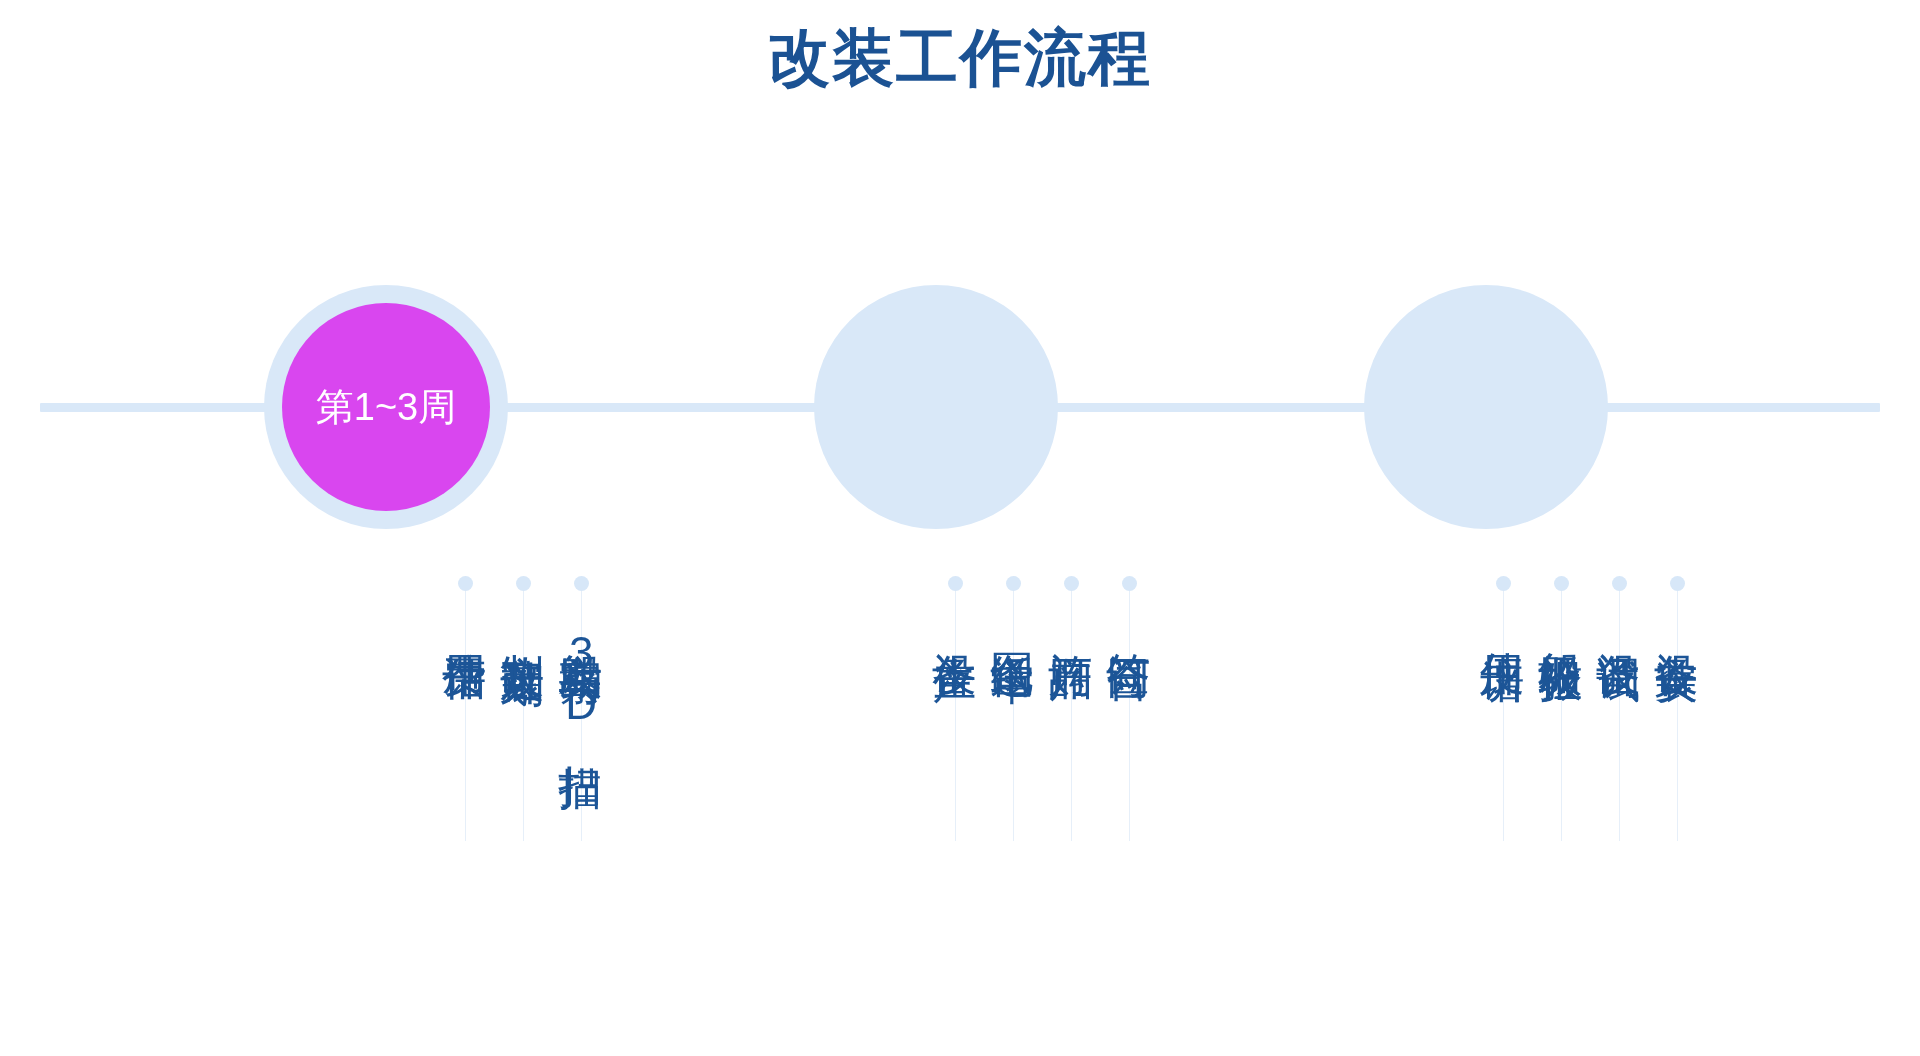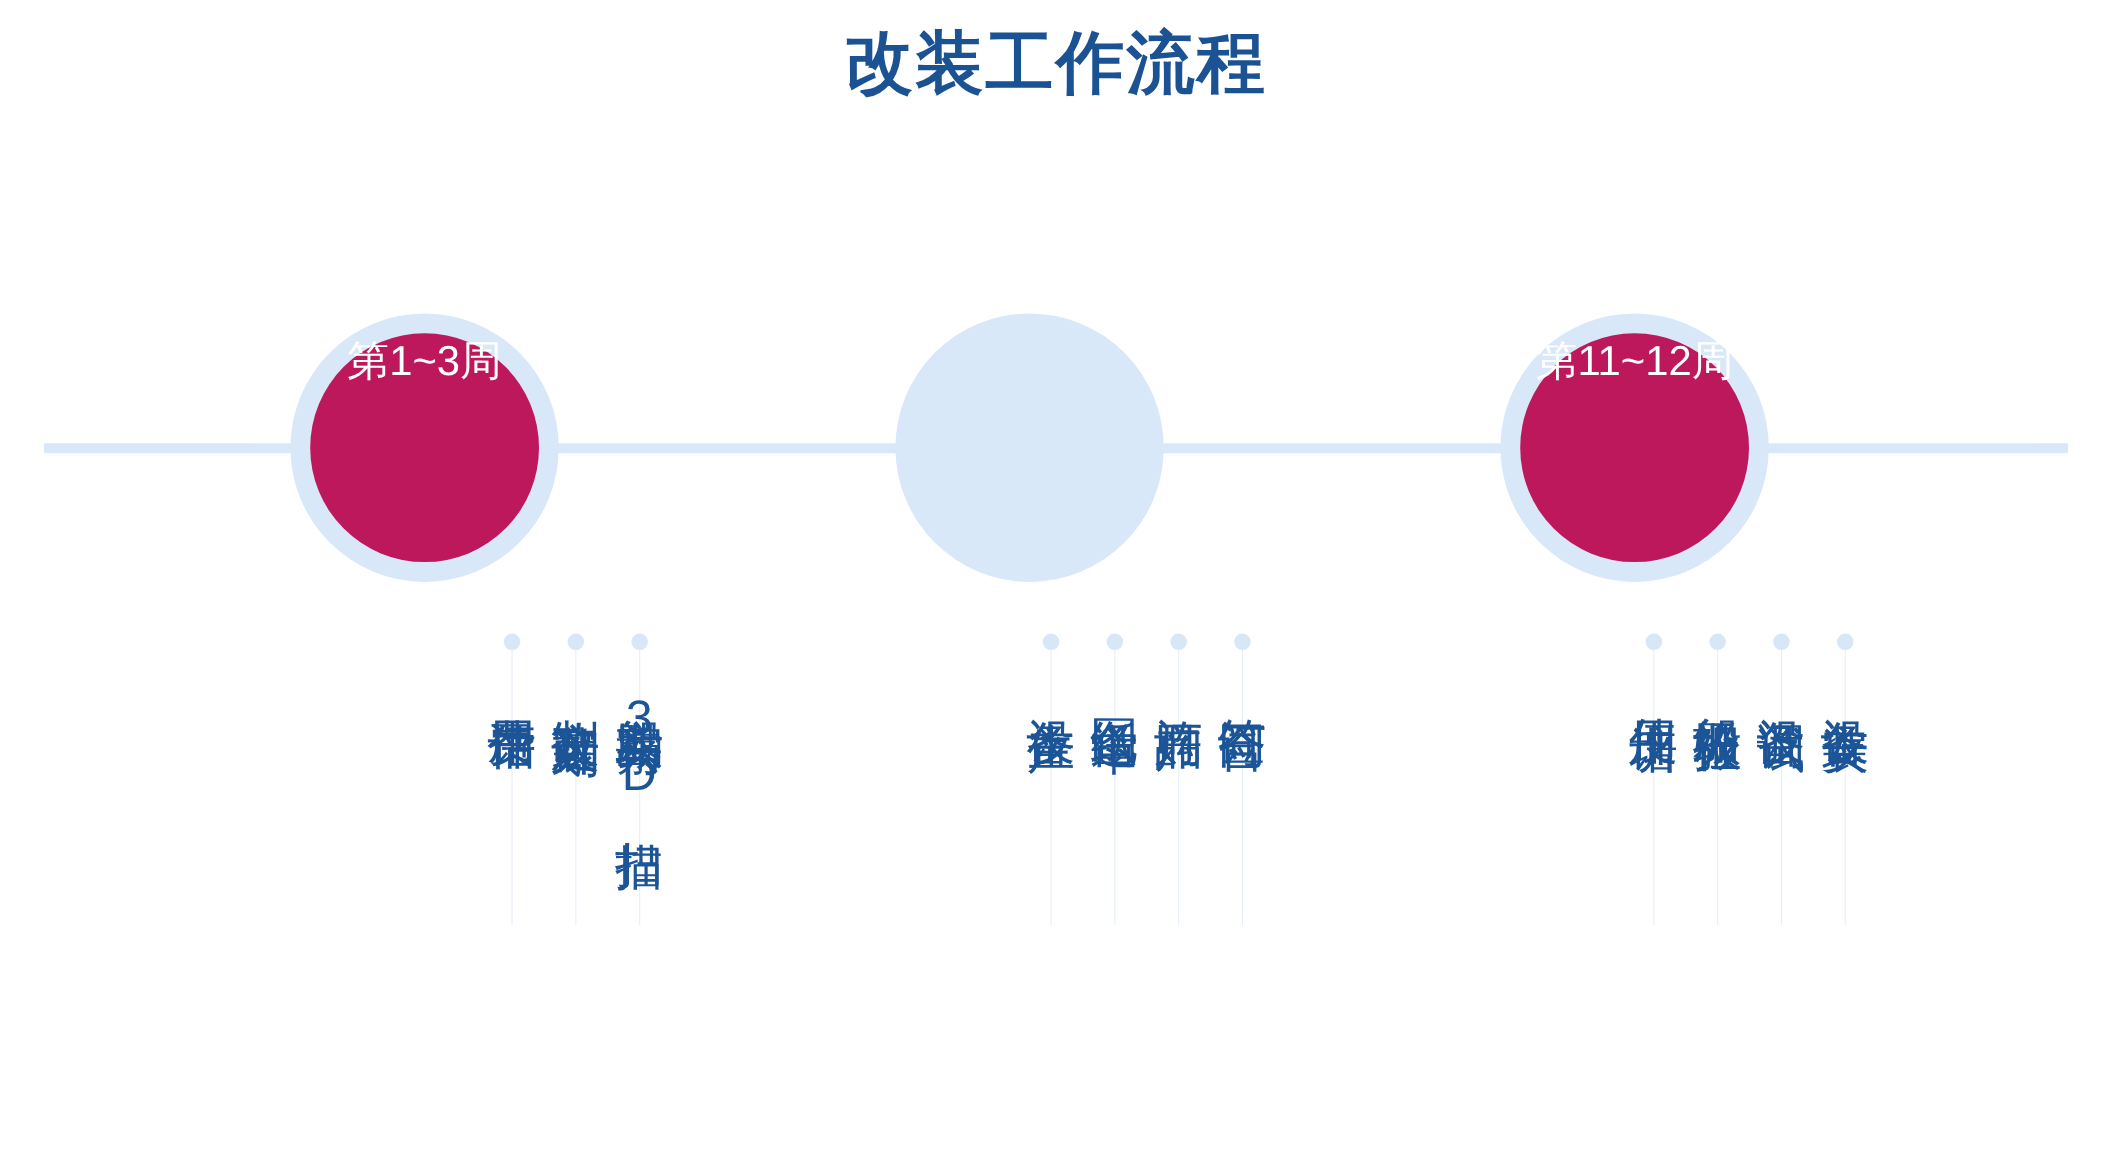--- a/index.html
+++ b/index.html
@@ -63,23 +63,23 @@
     border-radius: 50%;
     background: #d9e8f8;
   }
   .node-core {
     position: absolute;
     top: 303px;
     left: 54px;
     width: 208px;
     height: 208px;
     border-radius: 50%;
-    background: #be185d;
+    background: #d946ef;
     display: flex;
-    align-items: flex-start;
+    align-items: center;
     justify-content: center;
   }
   .node-label {
     color: #ffffff;
     font-size: 38px;
     font-weight: 400;
     letter-spacing: 0px;
     white-space: nowrap;
   }
 
@@ -186,23 +186,20 @@
     <div class="column">
       <span class="column-dot"></span>
       <span class="column-stem"></span>
       <span class="column-text">设备生产</span>
     </div>
   </div>
 </div>
 
 <div class="stage stage-3">
   <div class="node-halo"></div>
-  <div class="node-core">
-    <span class="node-label">第11~12周</span>
-  </div>
   <div class="columns">
     <div class="column">
       <span class="column-dot"></span>
       <span class="column-stem"></span>
       <span class="column-text">设备安装</span>
     </div>
     <div class="column">
       <span class="column-dot"></span>
       <span class="column-stem"></span>
       <span class="column-text">设备调试</span>

